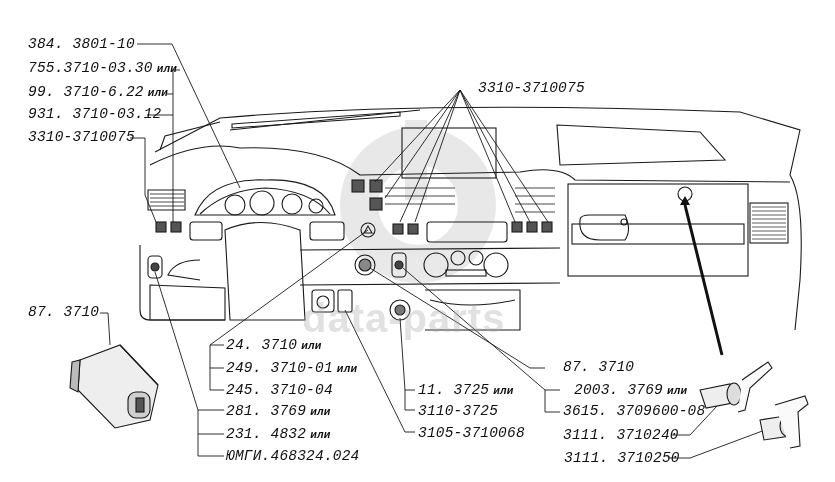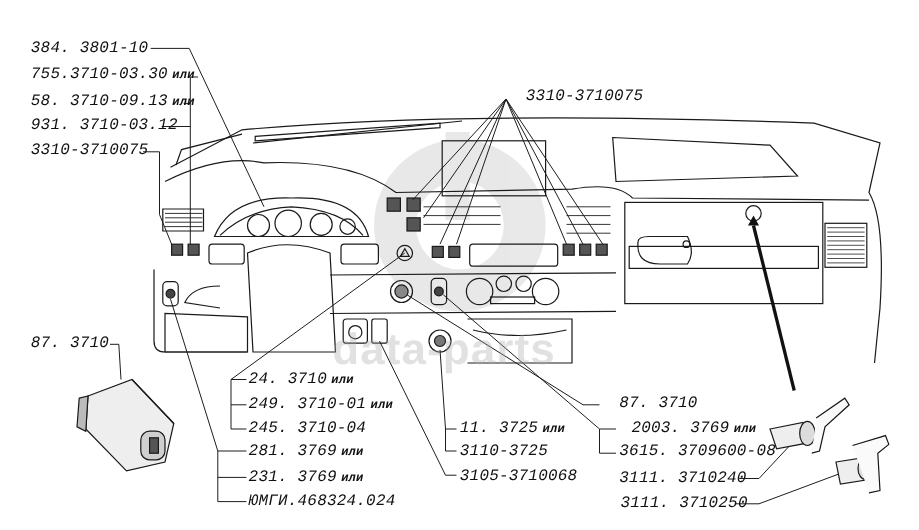--- a/index.html
+++ b/index.html
@@ -167,36 +167,36 @@
       <ellipse cx="787" cy="426" rx="7" ry="10" fill="#ddd"></ellipse>
       <path d="M775 405 L805 396 L808 404 L798 412 L800 446 L790 448" fill="#fafafa"></path>
     </g>
   </svg>
 
   <div class="wm-text">data-parts</div>
 
   
   <div class="lbl" style="left:28px;top:36px"><span>384. 3801-10</span></div>
   <div class="lbl" style="left:28px;top:60px"><span>755.3710-03.30</span><span class="ili">или</span></div>
-  <div class="lbl" style="left:28px;top:84px"><span>58. 3710-09.13</span><span class="ili">или</span></div>
+  <div class="lbl" style="left:28px;top:84px"><span>99. 3710-6.22</span><span class="ili">или</span></div>
   <div class="lbl" style="left:28px;top:106px"><span>931. 3710-03.12</span></div>
   <div class="lbl" style="left:28px;top:129px"><span>3310-3710075</span></div>
 
   
   <div class="lbl" style="left:478px;top:80px"><span>3310-3710075</span></div>
 
   
   <div class="lbl" style="left:28px;top:304px"><span>87. 3710</span></div>
 
   
   <div class="lbl" style="left:226px;top:337px"><span>24. 3710</span><span class="ili">или</span></div>
   <div class="lbl" style="left:226px;top:360px"><span>249. 3710-01</span><span class="ili">или</span></div>
   <div class="lbl" style="left:226px;top:382px"><span>245. 3710-04</span></div>
   <div class="lbl" style="left:226px;top:403px"><span>281. 3769</span><span class="ili">или</span></div>
-  <div class="lbl" style="left:226px;top:426px"><span>231. 3769</span><span class="ili">или</span></div>
+  <div class="lbl" style="left:226px;top:426px"><span>231. 4832</span><span class="ili">или</span></div>
   <div class="lbl" style="left:226px;top:448px"><span>ЮМГИ.468324.024</span></div>
 
   
   <div class="lbl" style="left:418px;top:382px"><span>11. 3725</span><span class="ili">или</span></div>
   <div class="lbl" style="left:418px;top:403px"><span>3110-3725</span></div>
   <div class="lbl" style="left:418px;top:425px"><span>3105-3710068</span></div>
 
   
   <div class="lbl" style="left:563px;top:359px"><span>87. 3710</span></div>
   <div class="lbl" style="left:574px;top:382px"><span>2003. 3769</span><span class="ili">или</span></div>

